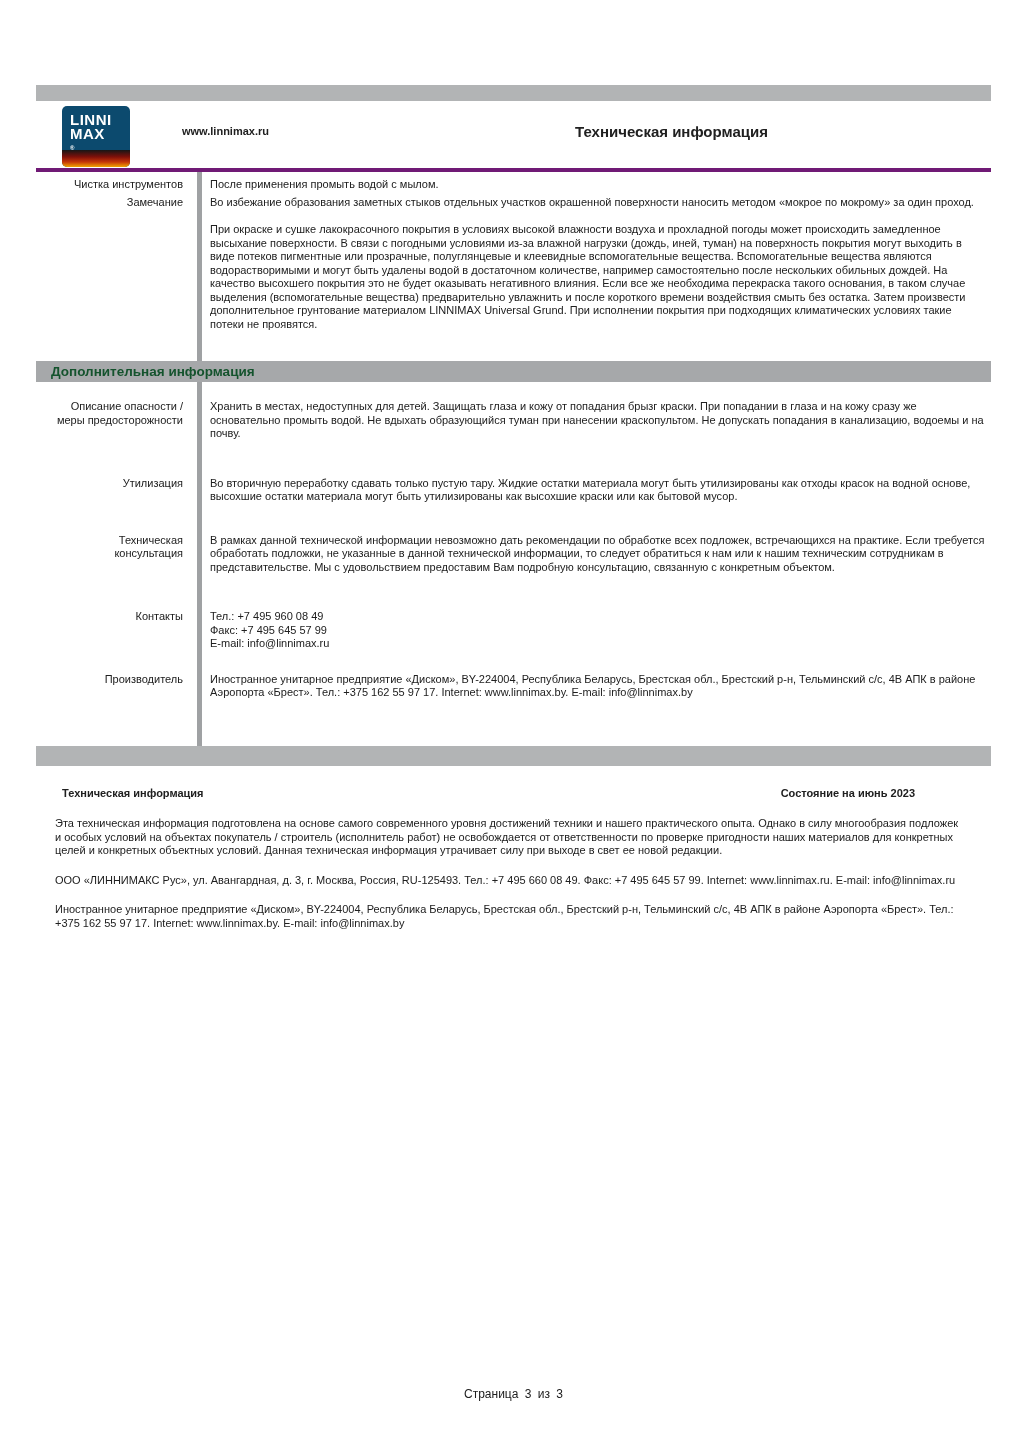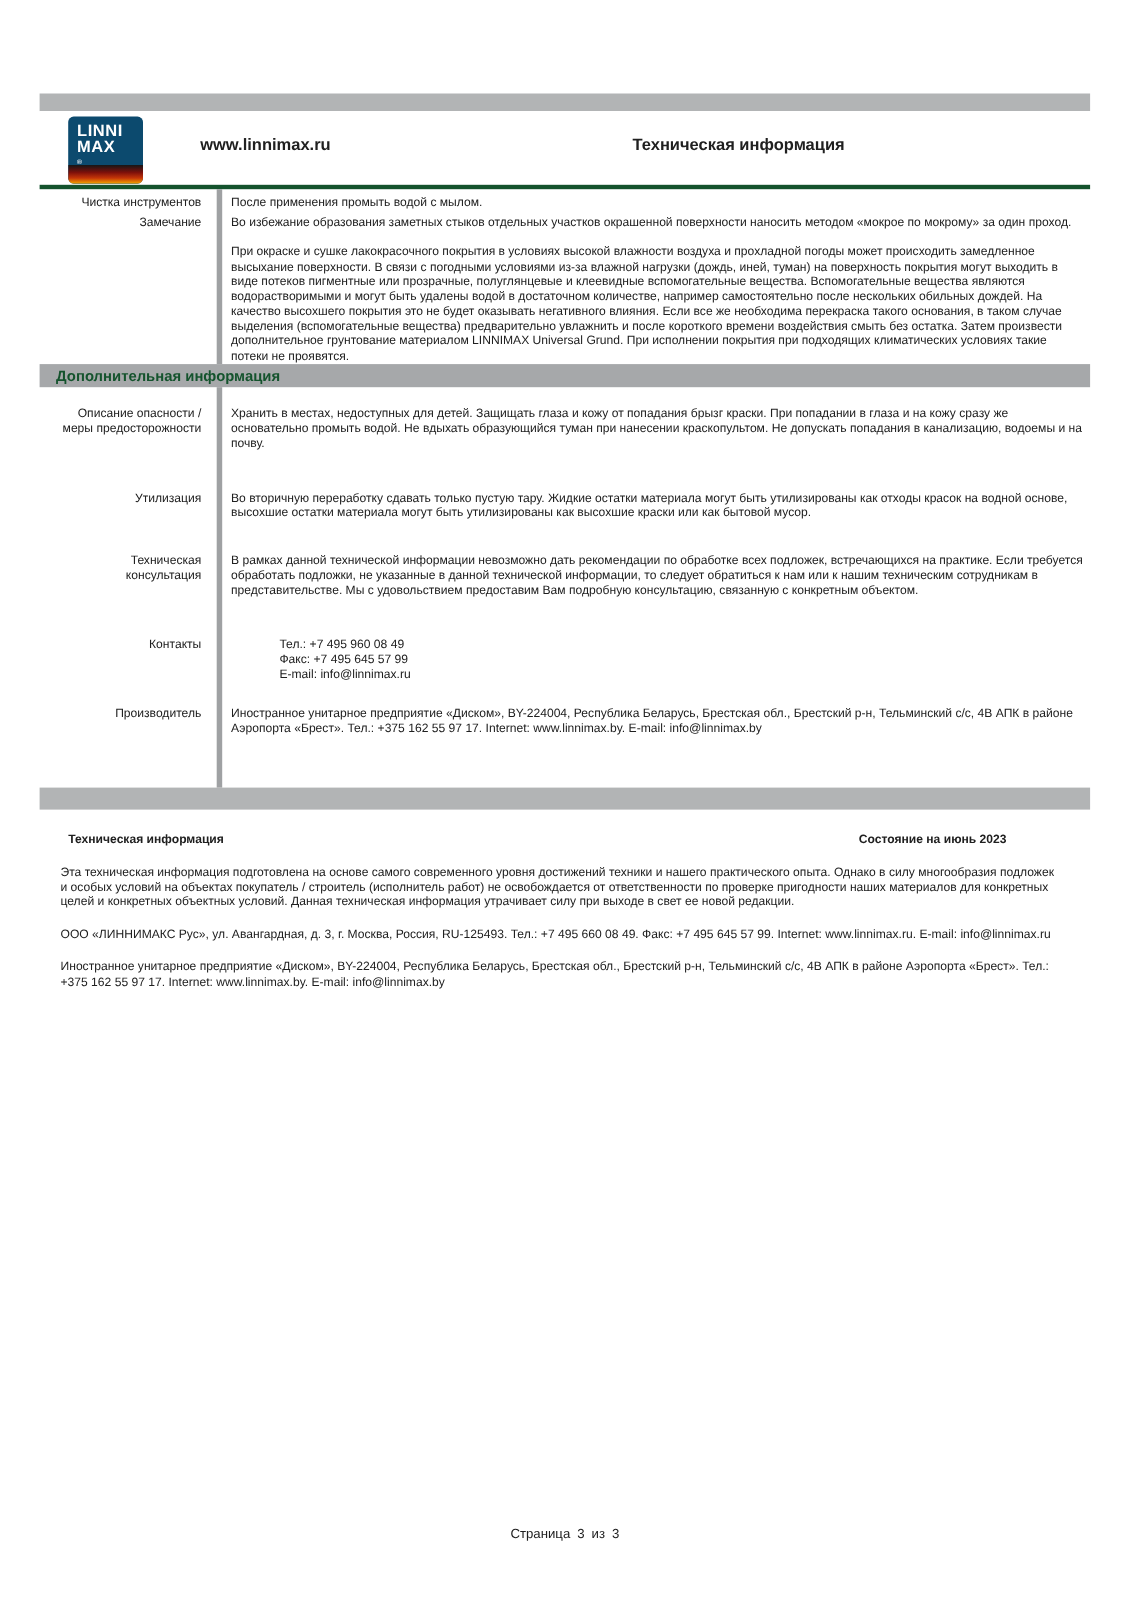--- a/index.html
+++ b/index.html
@@ -20,39 +20,39 @@
     position:absolute;left:26px;top:5px;width:68px;height:61px;
     background:#0c4a6e;border-radius:5px;overflow:hidden;
   }
   .logo-text{position:relative;z-index:2;padding:7px 0 0 8px;color:#ffffff;font-weight:bold;
     font-size:15px;line-height:14px;letter-spacing:.5px;}
   .logo-text span{display:block;}
   .logo-text .l2{display:block;}
   .logo-text .reg{display:inline;font-size:6px;vertical-align:5px;letter-spacing:0;}
   .logo-flag{position:absolute;left:0;right:0;bottom:0;height:17px;z-index:1;
     background:linear-gradient(to bottom,#161616 0%,#7e100a 40%,#c43508 70%,#f2a500 100%);}
-  .website{position:absolute;left:146px;top:24px;font-size:15px;font-weight:bold;}
+  .website{position:absolute;left:146px;top:24px;font-size:11px;font-weight:bold;}
   .doc-title{position:absolute;left:539px;top:24px;font-size:15px;font-weight:bold;}
   
   .section{position:relative;}
-  .s1{border-top:4px solid #14532d;padding-top:6px;}
+  .s1{border-top:4px solid #701a75;padding-top:6px;padding-bottom:30px;}
   .s2{padding-top:18px;padding-bottom:46px;}
   .vdiv{position:absolute;left:161px;top:0;bottom:0;width:5px;background:#9fa1a3;}
   .s1 .vdiv{top:0;}
   .trow{display:flex;}
   .tlabel{width:161px;box-sizing:border-box;padding-right:14px;text-align:right;flex:none;}
   .tlabel span{display:block;}
   .tcontent{flex:1;padding-left:13px;padding-right:6px;}
   .tcontent p{margin:0 0 14px 0;}
   .tcontent p:last-child{margin-bottom:0;}
   .mb-row1{margin-bottom:4px;}
   .mb-a{margin-bottom:36px;}
   .mb-b{margin-bottom:30px;}
   .mb-c{margin-bottom:36px;}
-  .mb-d{margin-bottom:22px;gap:44px;}
+  .mb-d{margin-bottom:22px;}
   
   .band{height:21px;line-height:21px;background:#a6a8aa;color:#14532d;
     font-size:13.5px;font-weight:bold;padding-left:15px;}
   
   .footer{margin-top:21px;}
   .fhead{display:flex;justify-content:space-between;font-weight:bold;
     padding-left:26px;padding-right:76px;margin-bottom:17px;}
   .footer p{margin:0 28px 16px 19px;}
   .page-num{position:absolute;left:0;right:0;top:1388px;text-align:center;
     font-size:12px;word-spacing:3px;}

